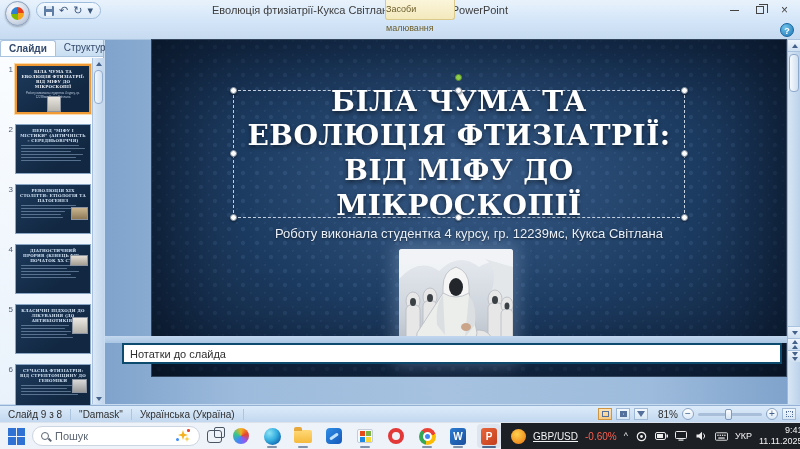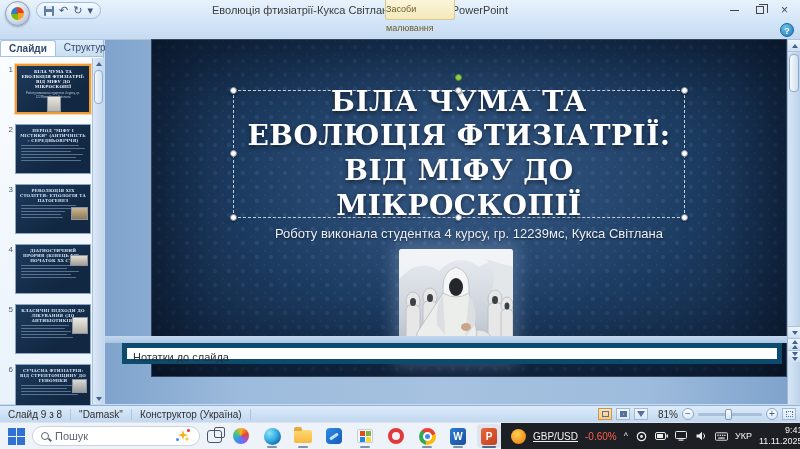--- a/index.html
+++ b/index.html
@@ -111,21 +111,21 @@
             background:linear-gradient(#eef5fc,#cfe0f1); border-bottom:1px solid #a9c2de; }
   .vs-thumb { position:absolute; left:1px; top:14px; width:10px; height:38px; border-radius:4px;
               background:linear-gradient(90deg,#f6fafe,#cfdfef); border:1px solid #8fa9cc; }
   .vs-bottom { position:absolute; bottom:42px; left:0; width:13px; }
   .vs-bottom .vs-btn { border-top:1px solid #a9c2de; border-bottom:none; }
 
   
   .splitter { position:absolute; left:105px; top:336px; width:682px; height:7px;
               background:linear-gradient(#c3d8ee,#abc6e4); }
   .notes { position:absolute; left:122px; top:343px; width:660px; height:21px; background:#ffffff;
-           border:5px solid #0c4a6e; font-size:11px; color:#2e2e2e; padding:3px 6px; }
+           border:2px solid #0c4a6e; font-size:11px; color:#2e2e2e; padding:3px 6px; }
 
   
   .statusbar { position:absolute; left:0; top:405px; width:800px; height:17px;
                background:linear-gradient(#dcebfa,#c2d8ef); border-top:1px solid #95b2d4;
                display:flex; align-items:center; font-size:10px; color:#2e2e2e; }
   .sb-item { padding:0 8px; border-right:1px solid #aec5e0; white-space:nowrap; }
   .sb-right { margin-left:auto; display:flex; align-items:center; gap:4px; padding-right:4px; }
   .view-btn { width:14px; height:12px; border:1px solid #9fb8d6; background:linear-gradient(#f2f8fd,#d8e7f5);
               display:flex; align-items:center; justify-content:center; }
   .view-btn.active { background:linear-gradient(#fde3b8,#f7c984); border-color:#d09542; }
@@ -399,21 +399,21 @@
       </div>
     </div>
   </div>
 
   <div class="splitter"></div>
   <div class="notes">Нотатки до слайда</div>
 
   <div class="statusbar">
     <span class="sb-item">Слайд 9 з 8</span>
     <span class="sb-item">"Damask"</span>
-    <span class="sb-item">Конструктор (Україна)</span>
+    <span class="sb-item">Українська (Україна)</span>
     <div class="sb-right">
       <div class="view-btn active">
           <span class="vb-norm"></span>
         </div>
       <div class="view-btn">
           <span class="vb-grid"></span>
         </div>
       <div class="view-btn">
           <span class="vb-show"></span>
         </div>

